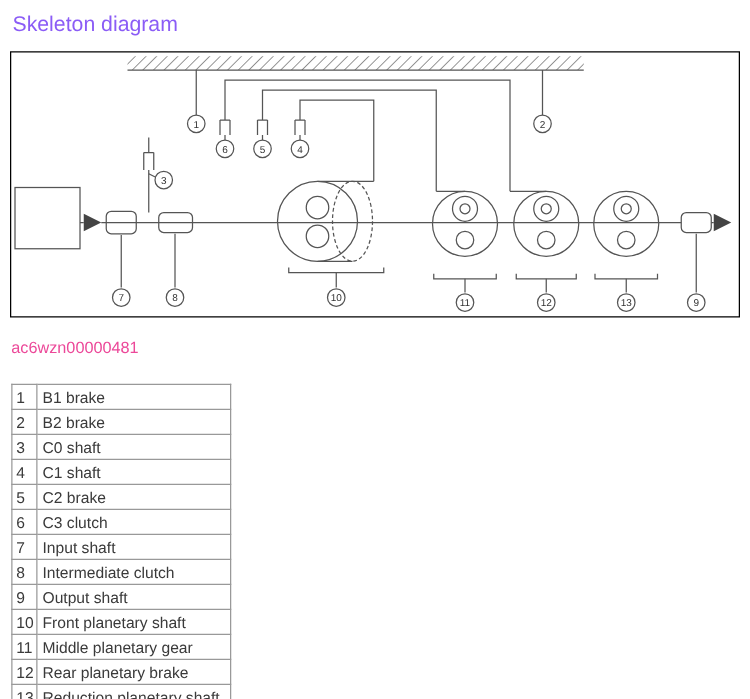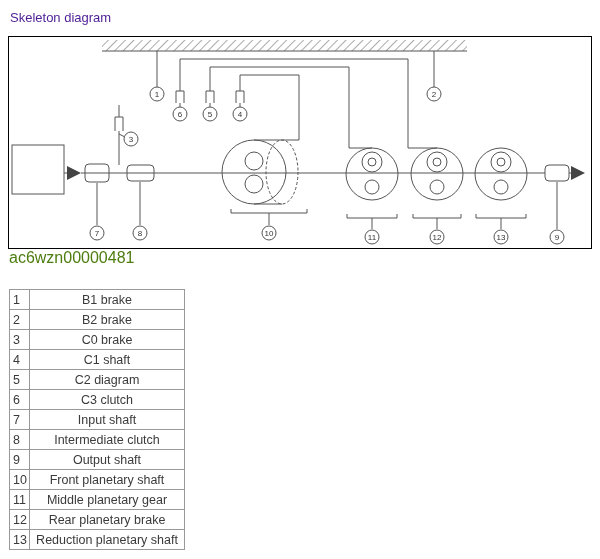--- a/index.html
+++ b/index.html
@@ -1,30 +1,30 @@
 <!DOCTYPE html>
 <html><head>
 <meta charset="utf-8">
 <style>
   html,body { margin:0; padding:0; background:#fff; }
   body { width:600px; font-family:"Liberation Sans", sans-serif; color:#333; }
   .page { padding:6px 9px 10px 8px; }
-  .title { font-size:13px; color:#4c1d95; margin:4px 0 11px 2px; }
+  .title { font-size:17px; color:#8b5cf6; margin:4px 0 11px 2px; }
   .diagram-box { width:582px; height:211px; border:1px solid #000; background:#fff; }
   svg { display:block; }
   .ln { stroke:#555; stroke-width:1; fill:none; }
   .dash { stroke-dasharray:3,2; }
   .cc { stroke:#555; stroke-width:1; fill:#fff; }
   .ct { font-size:8px; font-family:"Liberation Sans",sans-serif; fill:#333; text-anchor:middle; }
   .arrow { fill:#444; stroke:none; }
-  .caption { font-size:16px; color:#4d7c0f; margin:0 0 22px 1px; }
+  .caption { font-size:13px; color:#ec4899; margin:16px 0 22px 1px; }
   table.legend { border-collapse:collapse; font-size:12.5px; color:#3a3a3a; margin-left:1px; }
   table.legend td { border:1px solid #999; padding:1px 4px; height:17px; line-height:16px; }
   table.legend td.num { min-width:14px; padding:1px 2px 1px 3px; }
-  table.legend td.lbl { min-width:146px;text-align:center; }
+  table.legend td.lbl { min-width:146px; }
 </style>
 </head>
 <body>
 
 <div class="page">
 
   <div class="title">Skeleton diagram</div>
 
   <div class="diagram-box">
     <svg width="582" height="211" viewBox="0 0 582 211">
@@ -215,29 +215,29 @@
       <tr>
         <td class="num">1</td>
         <td class="lbl">B1 brake</td>
       </tr>
       <tr>
         <td class="num">2</td>
         <td class="lbl">B2 brake</td>
       </tr>
       <tr>
         <td class="num">3</td>
-        <td class="lbl">C0 brake</td>
+        <td class="lbl">C0 shaft</td>
       </tr>
       <tr>
         <td class="num">4</td>
         <td class="lbl">C1 shaft</td>
       </tr>
       <tr>
         <td class="num">5</td>
-        <td class="lbl">C2 diagram</td>
+        <td class="lbl">C2 brake</td>
       </tr>
       <tr>
         <td class="num">6</td>
         <td class="lbl">C3 clutch</td>
       </tr>
       <tr>
         <td class="num">7</td>
         <td class="lbl">Input shaft</td>
       </tr>
       <tr>

